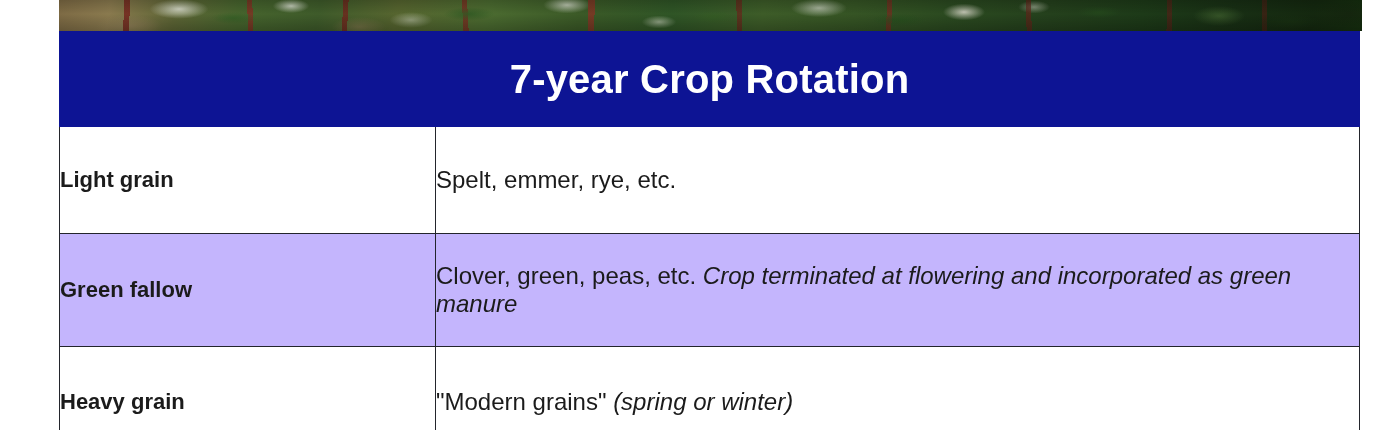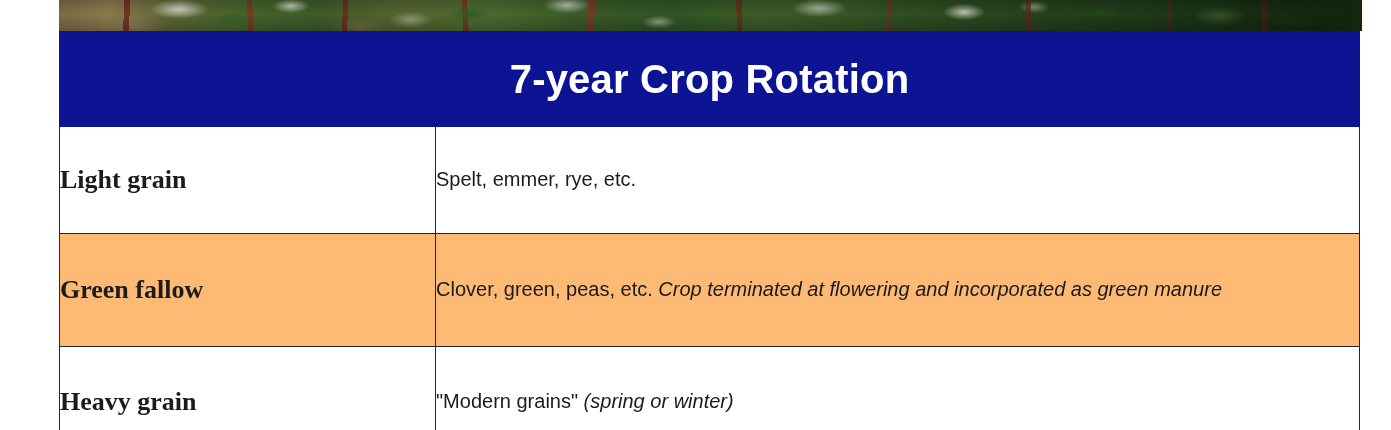--- a/index.html
+++ b/index.html
@@ -111,40 +111,39 @@
     color: #ffffff;
     font-size: 40px;
     font-weight: bold;
     letter-spacing: .2px;
     line-height: 1;
   }
 
   .col-label { width: 376px; }
 
   .cell-label {
-    font-size: 26px;
+    font-size: 22px;
     font-weight: bold;
     color: #1b1b1b;
     padding: 0 0 0 38px;
     line-height: 1.18;
-    font-family: Liberation Serif, serif;
   }
   .cell-value {
-    font-size: 20px;
+    font-size: 24px;
     font-weight: normal;
     color: #1b1b1b;
     padding: 0 14px 0 19px;
     line-height: 1.18;
   }
   .cell-value .em {
     font-style: italic;
   }
 
   .row-plain { background: #ffffff; }
-  .row-alt   { background: #fdba74; padding-left: 48px; }
+  .row-alt   { background: #c4b5fd; padding-left: 48px; }
 
   .row-h1 td { height: 106px; }
   .row-h2 td { height: 112px; }
   .row-h3 td { height: 110px; }
 </style>
 </head>
 <body>
 
 <div id="page">
 

